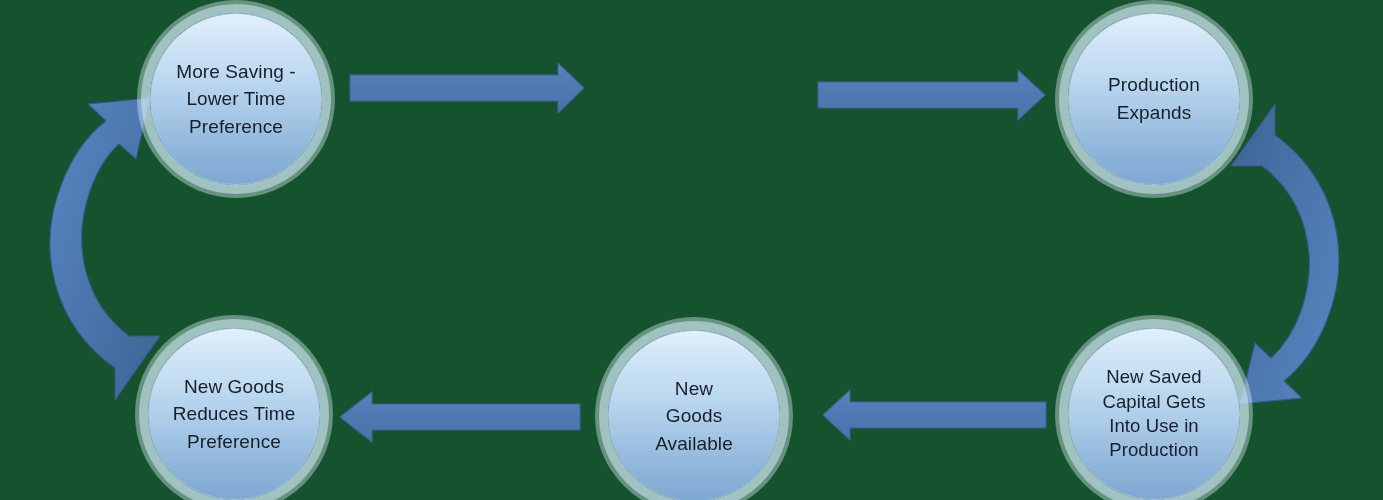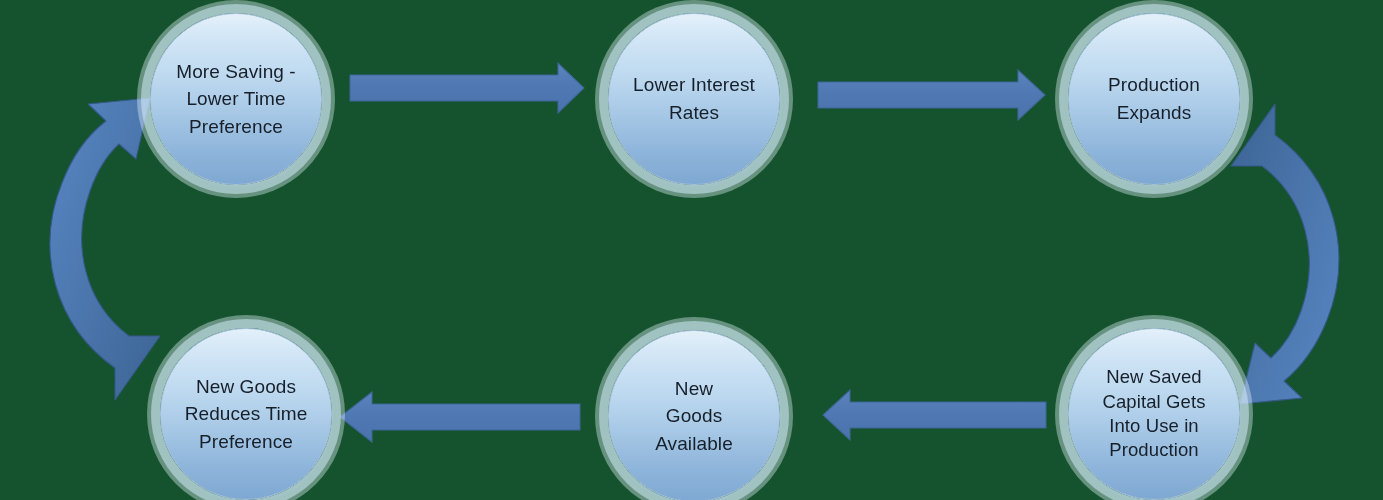--- a/index.html
+++ b/index.html
@@ -59,21 +59,21 @@
     font-size: 18.5px;
     text-align: center;
   }
 
   
   #node-more-saving      { left: 150px;  top: 13px;  width: 172px; height: 172px; }
   #node-lower-interest   { left: 608px;  top: 13px;  width: 172px; height: 172px; }
   #node-production       { left: 1068px; top: 13px;  width: 172px; height: 172px; }
   #node-new-saved        { left: 1068px; top: 328px; width: 172px; height: 172px; }
   #node-new-goods        { left: 608px;  top: 330px; width: 172px; height: 172px; }
-  #node-reduces-time     { left: 160px;  top: 328px; width: 172px; height: 172px; text-align: center; }
+  #node-reduces-time     { left: 148px;  top: 328px; width: 172px; height: 172px; text-align: center; }
 
   
   #arrow-layer {
     position: absolute;
     left: 0;
     top: 0;
     width: 1383px;
     height: 500px;
     pointer-events: none;
   }
@@ -153,24 +153,20 @@
              L 160,336
              Z" fill="url(#gradCurveLeft)" stroke="#36598a" stroke-width="1.1" stroke-linejoin="round"></path>
   </svg>
 
   <div class="node" id="node-more-saving">
     <span class="node-label">More Saving -
 Lower Time
 Preference</span>
   </div>
 
-  <div class="node" id="node-lower-interest">
-    <span class="node-label">Lower Interest
-Rates</span>
-  </div>
 
   <div class="node" id="node-production">
     <span class="node-label">Production
 Expands</span>
   </div>
 
   <div class="node" id="node-new-saved">
     <span class="node-label tight">New Saved
 Capital Gets
 Into Use in

